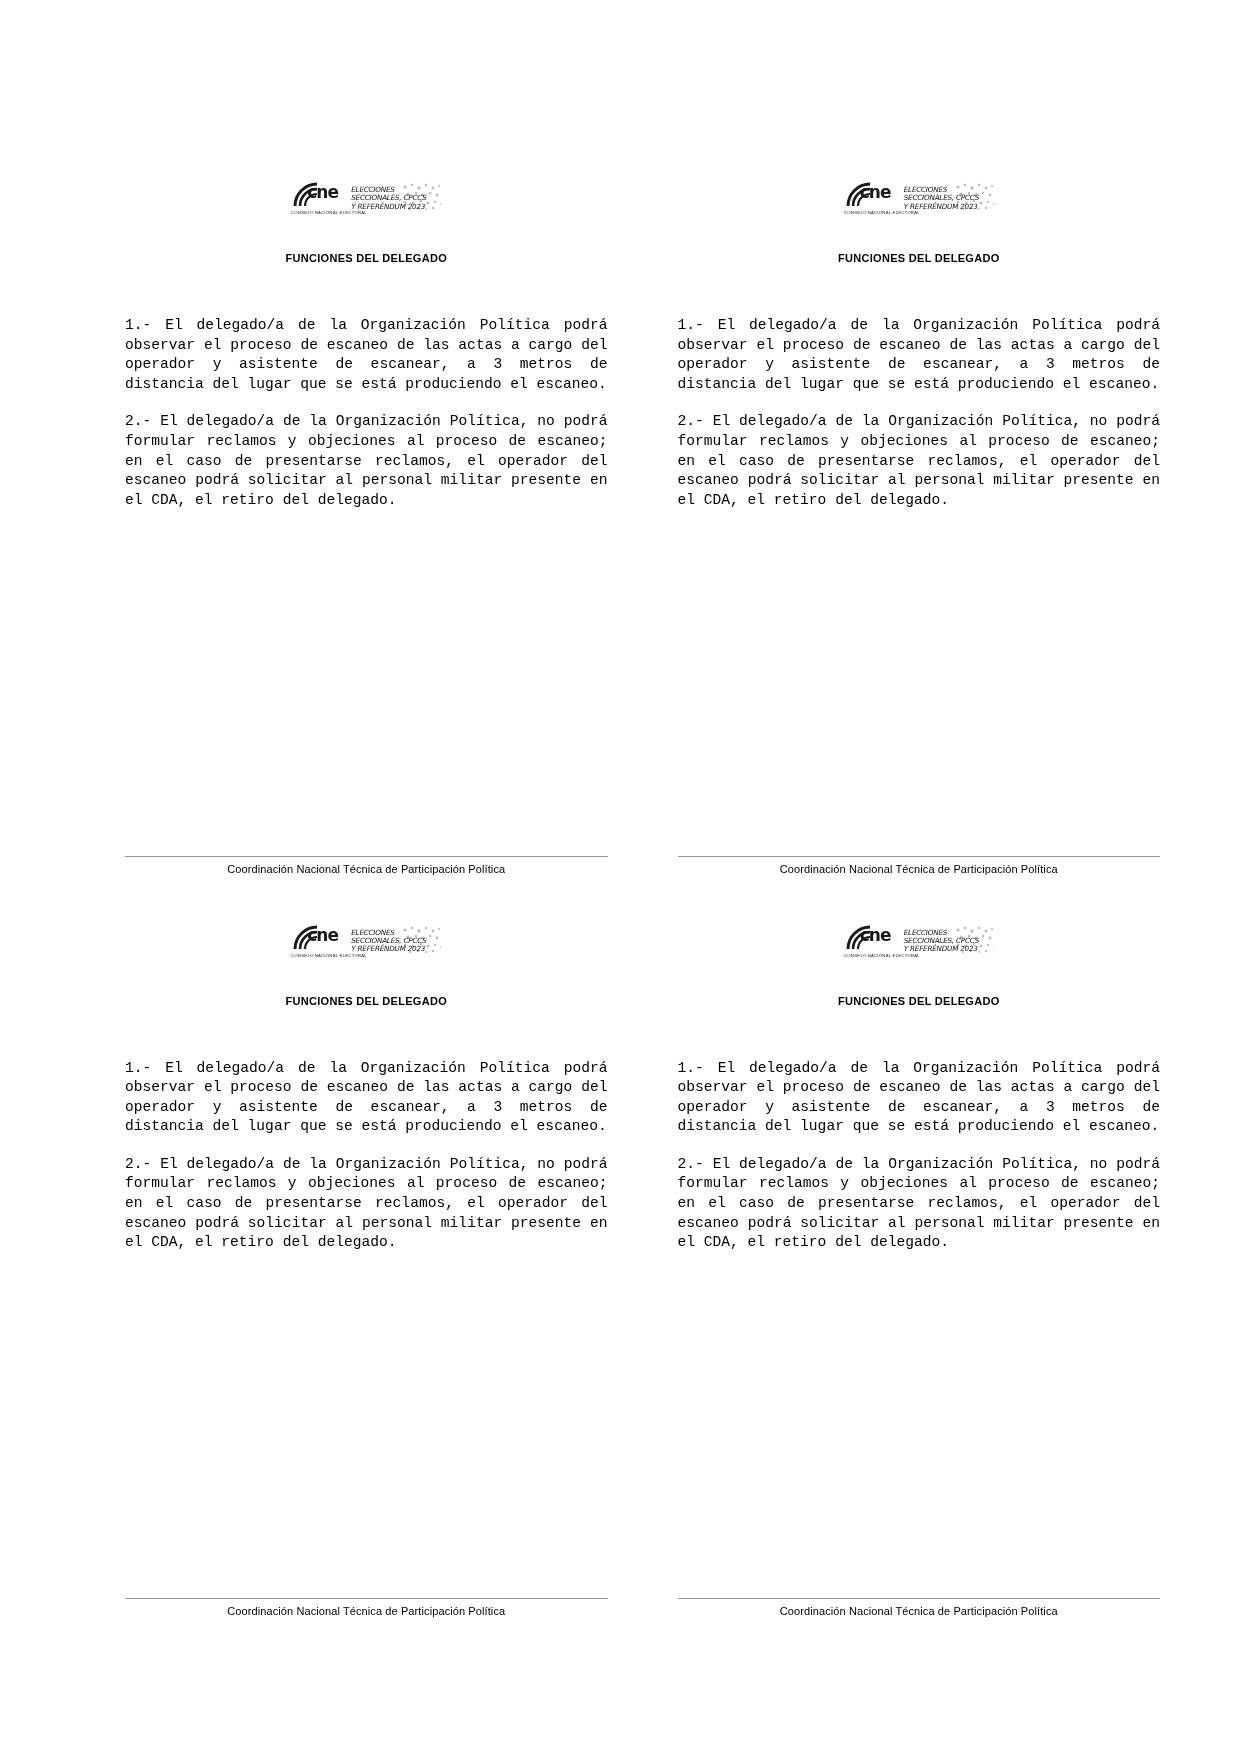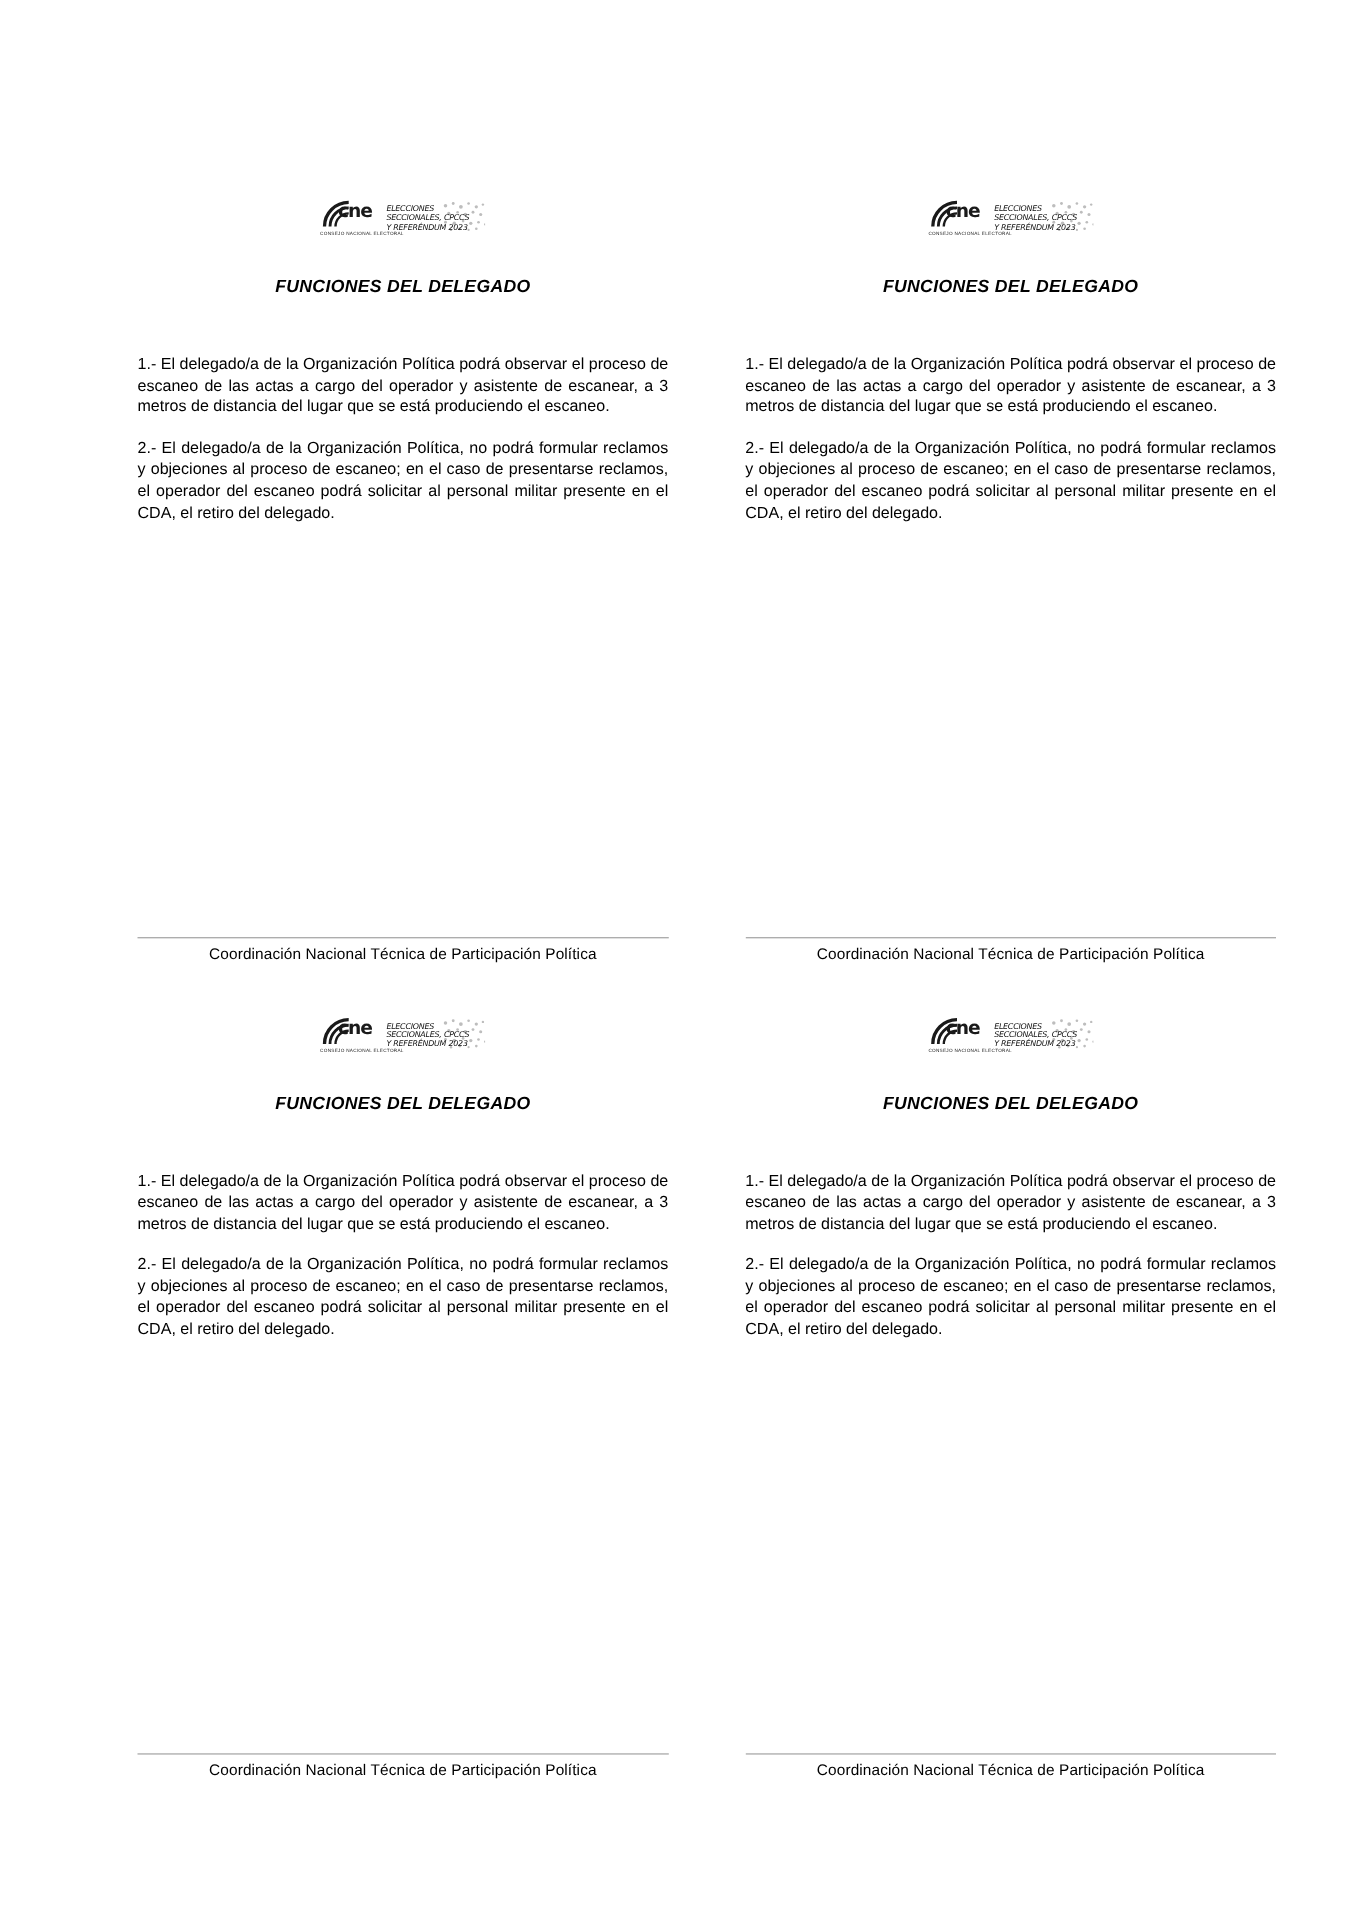--- a/index.html
+++ b/index.html
@@ -108,50 +108,50 @@
     right: -2px;
     top: 2px;
     width: 44px;
     height: 30px;
   }
 
   
   .card-title {
     text-align: center;
     font-weight: bold;
-    font-size: 16px;
+    font-size: 11px;
     letter-spacing: 0.3px;
     margin-top: 20px;
     color: #000;
-    font-style: italic;
   }
   .body-block {
     margin-top: 52px;
   }
   .para {
     text-align: justify;
     font-size: 14.6px;
     line-height: 19.6px;
     margin: 0 0 18px 0;
     color: #000;
+    font-family: Liberation Mono, monospace;
   }
   .spacer {
     flex: 1 1 auto;
   }
   .footer {
     margin-bottom: 18px;
   }
   .footer-rule {
     border: 0;
     border-top: 1px solid #9a9a9a;
     margin: 0 0 6px 0;
   }
   .footer-text {
     text-align: center;
-    font-size: 14px;
+    font-size: 11px;
     color: #000;
     letter-spacing: 0.1px;
   }
 
   
   .row2 .body-block { margin-top: 52px; }
 </style>
 </head>
 <body>
 

